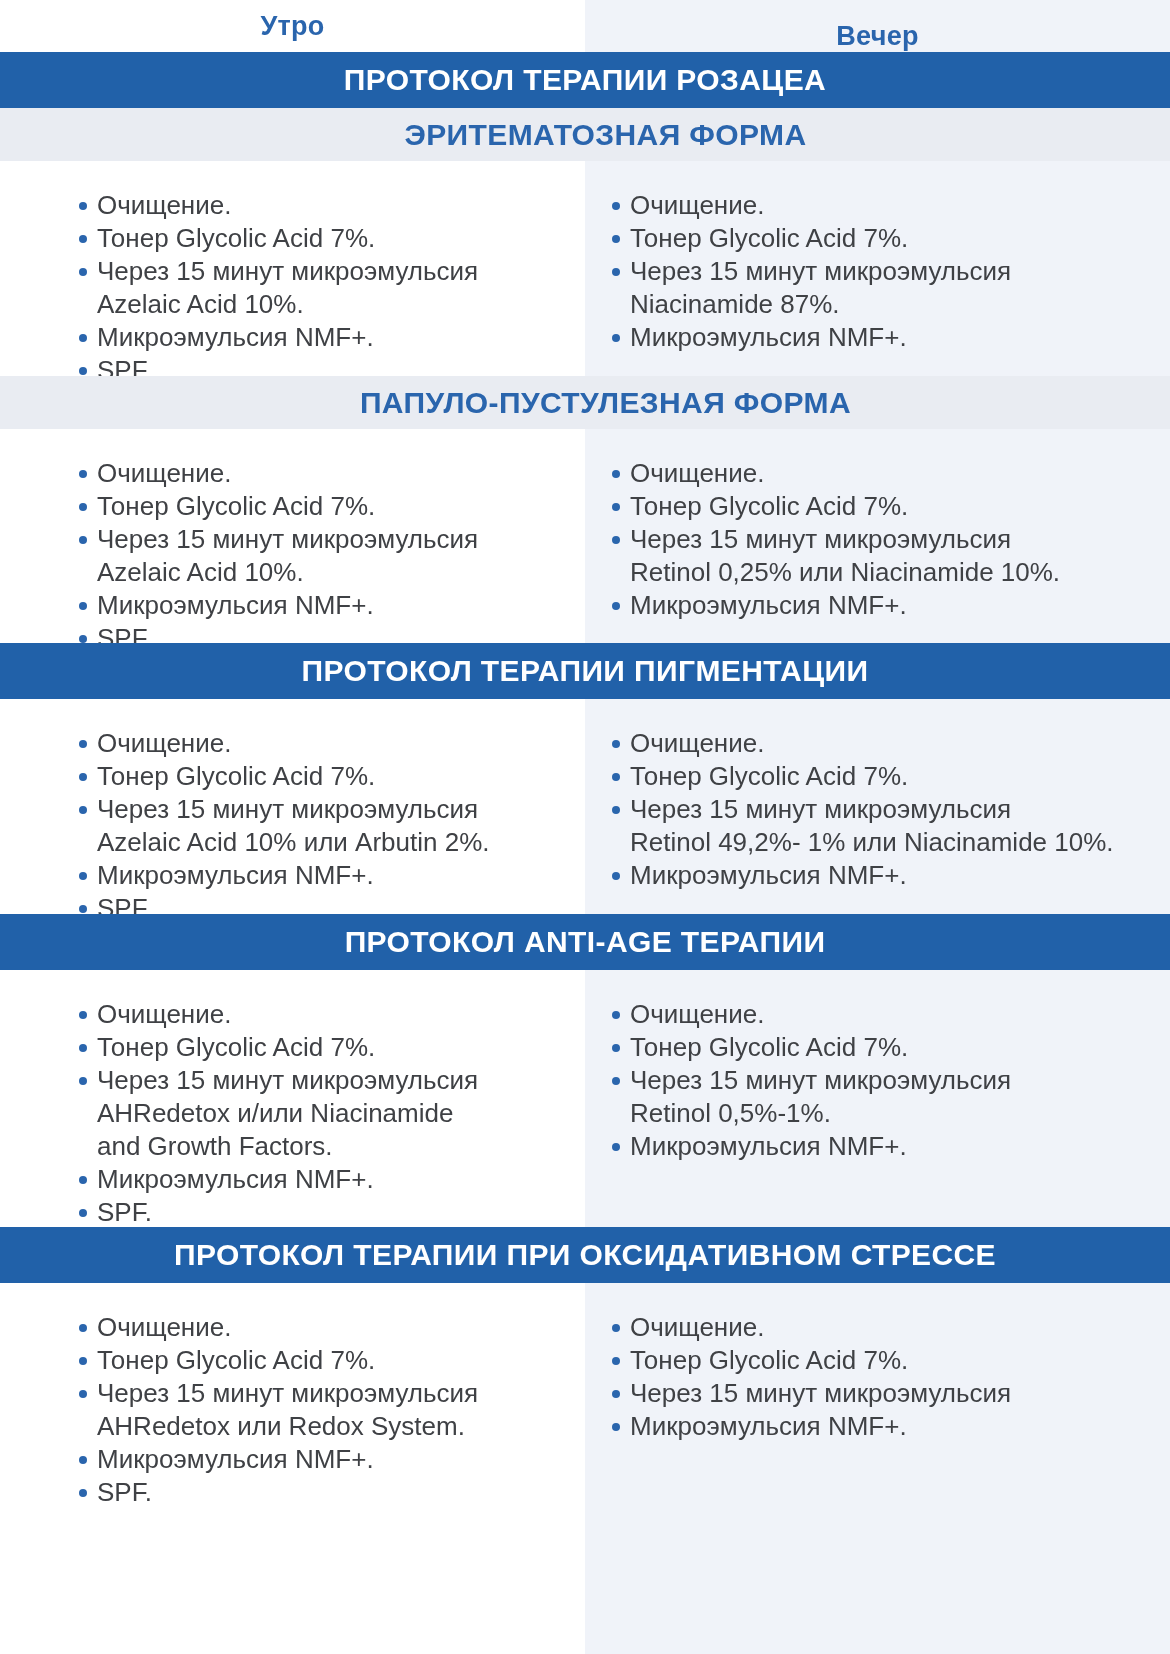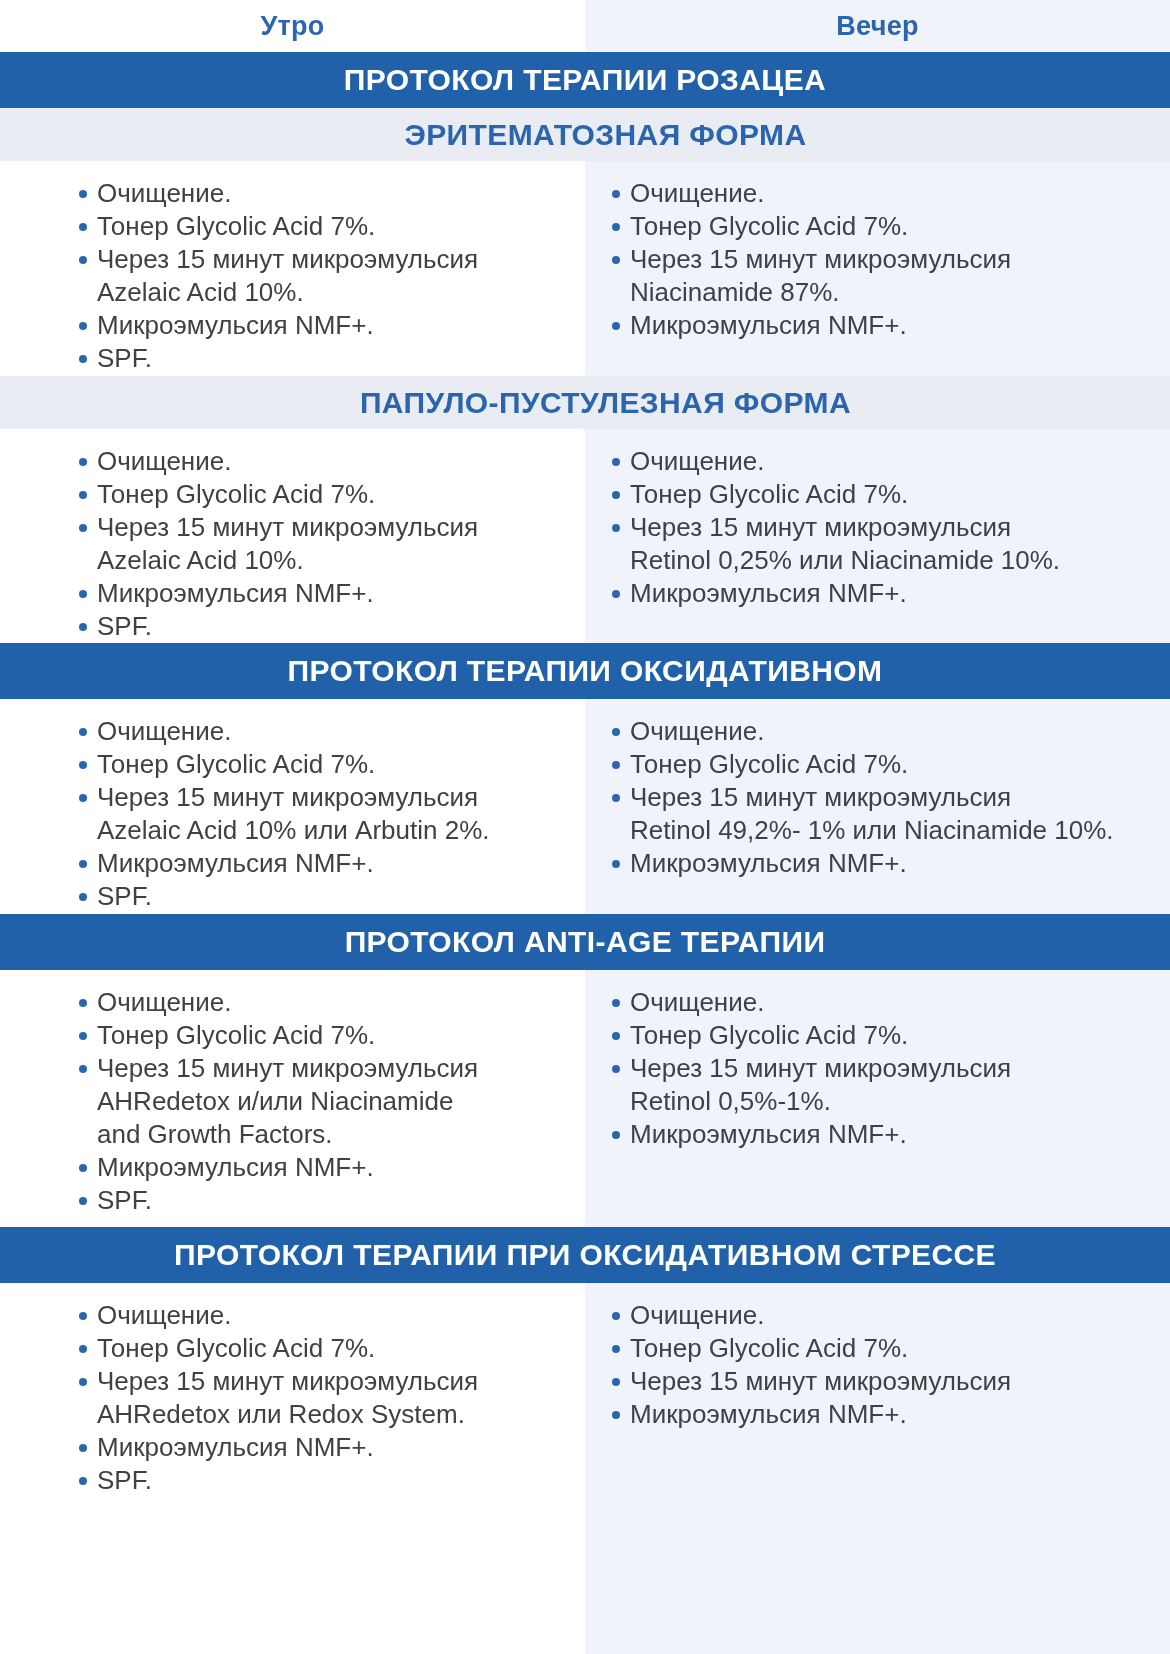--- a/index.html
+++ b/index.html
@@ -25,21 +25,21 @@
   .header-half {
     width: 585px;
     display: flex;
     align-items: center;
     justify-content: center;
     font-size: 27px;
     font-weight: bold;
     color: var(--accent, #2a65ad);
     letter-spacing: 0.3px;
   }
-  .header-half.evening { background: var(--evening-bg, #f0f3f9); }
+  .header-half.evening { background: var(--evening-bg, #f0f3f9); align-items: flex-end; }
 
   
   .banner {
     flex: 0 0 56px;
     background: var(--banner-bg, #2161a9);
     color: var(--banner-text, #ffffff);
     display: flex;
     align-items: center;
     justify-content: center;
     font-size: 30px;
@@ -62,21 +62,21 @@
   
   .content-row {
     display: flex;
     flex: 0 0 auto;
     overflow: hidden;
   }
   .content-row.fill { flex: 1 1 auto; }
   .cell {
     width: 585px;
     box-sizing: border-box;
-    padding-top: 16px;
+    padding-top: 28px;
   }
   .cell.morning { background: #ffffff; padding-left: 72px; }
   .cell.evening { background: var(--evening-bg, #f0f3f9); padding-left: 20px; }
 
   ul.plist {
     list-style: none;
     margin: 0;
     padding: 0;
   }
   li.pitem {
@@ -145,21 +145,21 @@
         </div>
         <div class="cell evening">
           <ul class="plist">
             <li class="pitem"><span class="dot"></span><span class="itext"><span class="line">Очищение.</span></span></li>
             <li class="pitem"><span class="dot"></span><span class="itext"><span class="line">Тонер Glycolic Acid 7%.</span></span></li>
             <li class="pitem"><span class="dot"></span><span class="itext"><span class="line">Через 15 минут микроэмульсия</span><span class="line">Retinol 0,25% или Niacinamide 10%.</span></span></li>
             <li class="pitem"><span class="dot"></span><span class="itext"><span class="line">Микроэмульсия NMF+.</span></span></li>
           </ul>
         </div>
       </div><div class="banner">
-        <span class="band-text">ПРОТОКОЛ ТЕРАПИИ ОКСИДАТИВНОМ</span>
+        <span class="band-text">ПРОТОКОЛ ТЕРАПИИ ПИГМЕНТАЦИИ</span>
       </div><div class="content-row" style="flex: 0 0 215px;">
         <div class="cell morning">
           <ul class="plist">
             <li class="pitem"><span class="dot"></span><span class="itext"><span class="line">Очищение.</span></span></li>
             <li class="pitem"><span class="dot"></span><span class="itext"><span class="line">Тонер Glycolic Acid 7%.</span></span></li>
             <li class="pitem"><span class="dot"></span><span class="itext"><span class="line">Через 15 минут микроэмульсия</span><span class="line">Azelaic Acid 10% или Arbutin 2%.</span></span></li>
             <li class="pitem"><span class="dot"></span><span class="itext"><span class="line">Микроэмульсия NMF+.</span></span></li>
             <li class="pitem"><span class="dot"></span><span class="itext"><span class="line">SPF.</span></span></li>
           </ul>
         </div>

